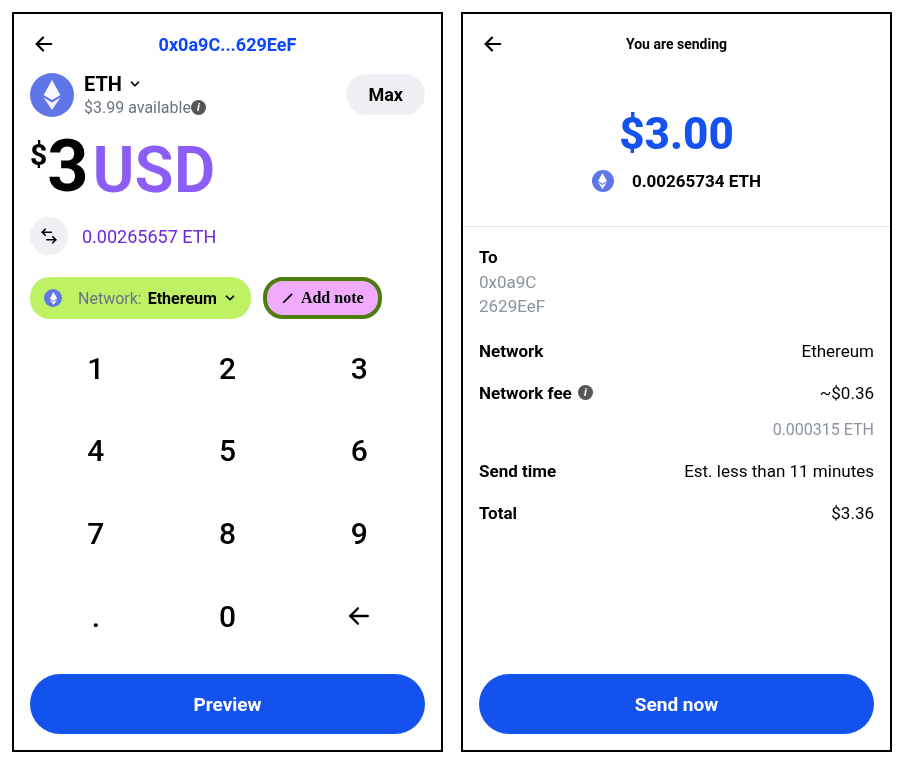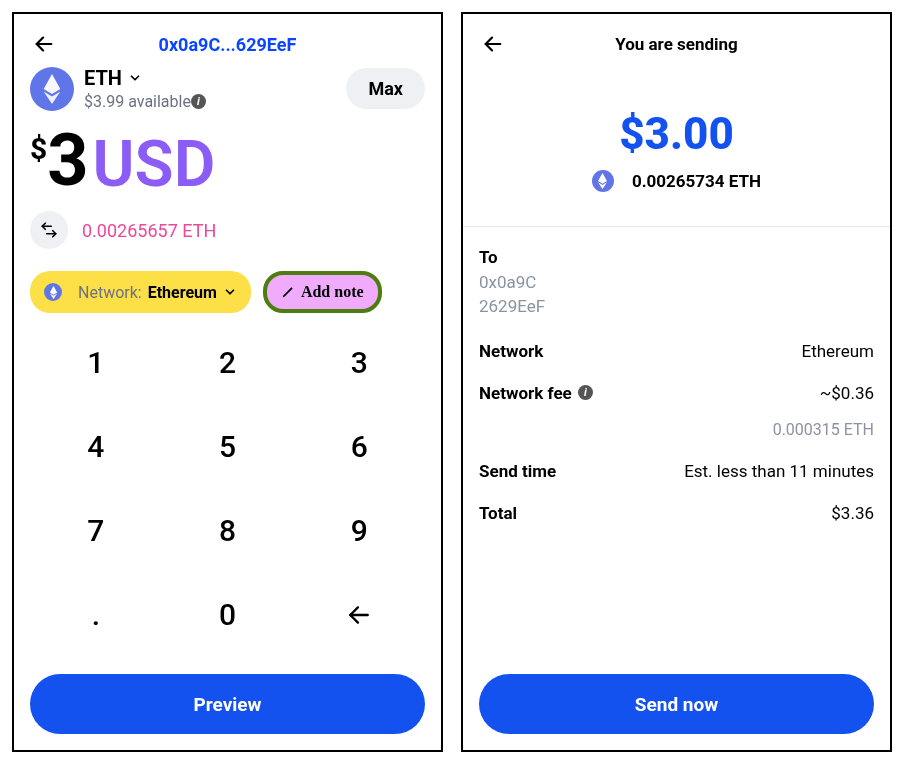--- a/index.html
+++ b/index.html
@@ -21,54 +21,54 @@
     flex-direction: column;
     padding: 14px 16px 16px 16px;
     overflow: hidden;
   }
 
   
   .hdr1 { display: flex; align-items: center; height: 32px; }
   .back { width: 28px; height: 28px; display:flex; align-items:center; justify-content:center; cursor:pointer; }
   .addr { flex:1; text-align:center; color:#0a46ff; font-weight:700; font-size:18px; margin-right:28px; }
 
-  .asset-row { display:flex; align-items:center; margin-top:6px; }
+  .asset-row { display:flex; align-items:center; margin-top:12px; }
   .eth-circle { width:44px; height:44px; border-radius:50%; background:#6075e8; display:flex; align-items:center; justify-content:center; margin-right:10px; flex-shrink:0;}
   .eth-circle.small { width:22px; height:22px; }
   .eth-circle.xsmall { width:18px; height:18px; }
   .asset-info { display:flex; flex-direction:column; }
   .asset-top { display:flex; align-items:center; gap:6px; font-weight:700; font-size:20px; }
   .asset-sub { display:flex; align-items:center; color:#6b7280; font-size:16px; margin-top:2px;}
   .info-icon { width:15px; height:15px; border-radius:50%; background:#555; color:#fff; font-size:11px; display:flex; align-items:center; justify-content:center; font-weight:700; font-style: italic;}
   .max-btn { margin-left:auto; background:#eef0f3; border-radius:22px; padding:10px 22px; font-weight:700; font-size:18px; cursor:pointer;}
 
   .amount-row { display:flex; align-items:flex-start; margin-top:14px; }
   .dollar { font-size:30px; font-weight:700; margin-top:6px; }
   .amount-val { font-size:72px; font-weight:700; line-height:1; }
   .amount-curr { font-size:64px; font-weight:600; color:#8b5cf6; margin-left:4px; line-height:1; margin-top:8px;}
 
   .conv-row { display:flex; align-items:center; gap:14px; margin-top:14px; }
   .swap-btn { width:38px; height:38px; border-radius:50%; background:#eef0f3; display:flex; align-items:center; justify-content:center; cursor:pointer;}
-  .conv-val { font-size:18px; color:#ec4899; }
+  .conv-val { font-size:18px; color:#6d28d9; }
 
   .pill-row { display:flex; gap:12px; margin-top:22px; }
-  .pill { background:#fde047; border-radius:20px; padding:8px 14px; display:flex; align-items:center; gap:6px; font-size:16px; cursor:pointer; }
+  .pill { background:#bef264; border-radius:20px; padding:8px 14px; display:flex; align-items:center; gap:6px; font-size:16px; cursor:pointer; }
   .pill .label { color:#6b7280; }
   .pill .value { font-weight:700; }
   .pill.outline { background:#f0abfc; border:4px solid #4d7c0f; font-weight:700;font-family:Liberation Serif, serif; }
 
   .keypad { display:grid; grid-template-columns:repeat(3,1fr); margin-top:18px; flex:1; }
   .key { display:flex; align-items:center; justify-content:center; font-size:30px; font-weight:500; cursor:pointer; height:62px;}
   .key span { pointer-events:none; }
 
   .primary-btn { background:#1452f0; color:#fff; font-weight:700; font-size:19px; border-radius:40px; height:60px; display:flex; align-items:center; justify-content:center; cursor:pointer; margin-top:6px;}
 
   
   .hdr2 { display:flex; align-items:center; height:32px; }
-  .hdr2 .title { flex:1; text-align:center; font-weight:700; font-size:17px; margin-right:28px;}
+  .hdr2 .title { flex:1; text-align:center; font-weight:700; font-size:14px; margin-right:28px;}
 
   .center-block { text-align:center; margin-top:48px; }
   .big-amount { color:#1452f0; font-weight:800; font-size:44px; }
   .sub-amount { display:flex; align-items:center; justify-content:center; gap:8px; margin-top:10px; font-size:17px;font-weight:bold; }
 
   .divider { height:1px; background:#e5e7eb; margin:34px -16px 0 -16px; }
 
   .details { margin-top:20px; display:flex; flex-direction:column; gap:22px; font-size:17px; }
   .drow { display:flex; justify-content:space-between; align-items:flex-start; }
   .drow .l { font-weight:700; display:flex; align-items:center; gap:6px;}

